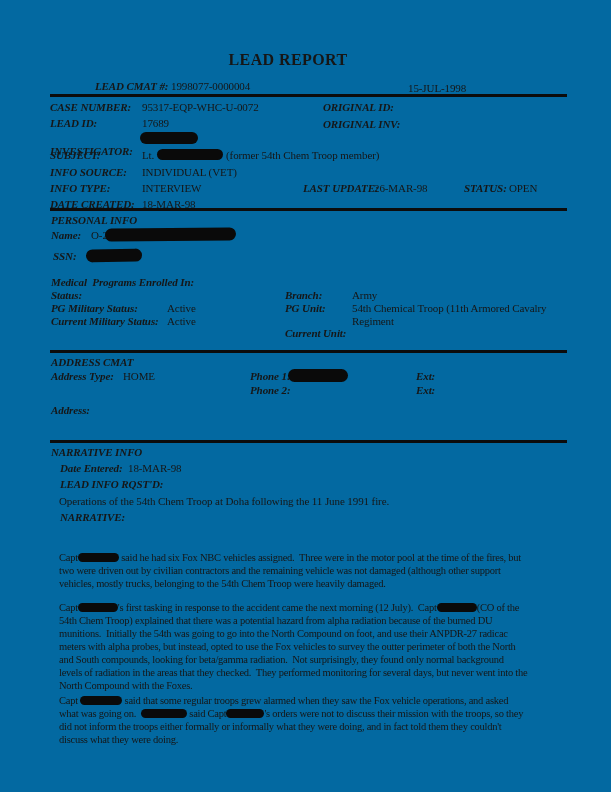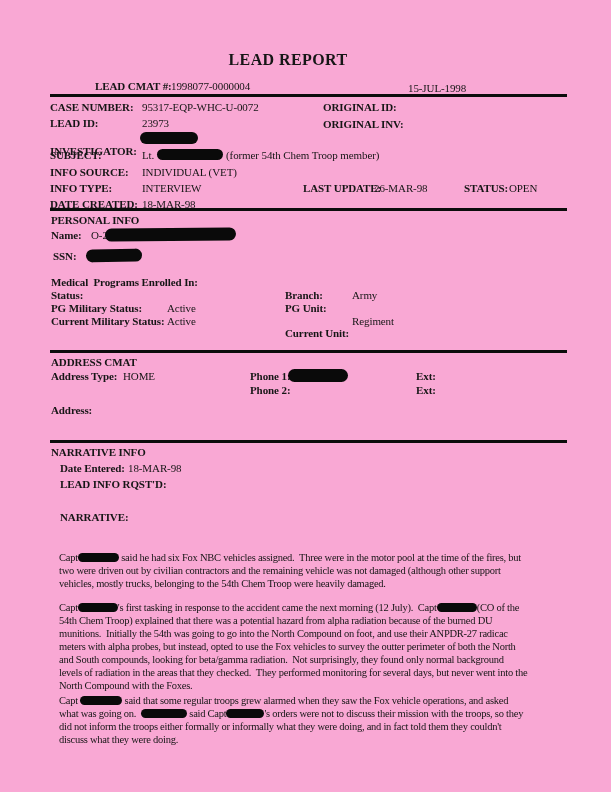--- a/index.html
+++ b/index.html
@@ -1,21 +1,21 @@
 <!DOCTYPE html>
 <html><head>
 <meta charset="utf-8">
 <style>
   html,body { margin:0; padding:0; background:#ffffff; }
   .page {
-    position:relative; width:611px; height:792px; background:#f9a8d4;
+    position:relative; width:611px; height:792px; background:#0369a1;
     font-family:"Liberation Serif", serif; color:#161616; overflow:hidden;
   }
   .at { position:absolute; white-space:pre; font-size:11px; line-height:12px; letter-spacing:-0.1px; }
-  .b  { font-weight:bold; }
+  .b  { font-weight:bold;font-style:italic; }
   .title {
     position:absolute; top:51px; left:0; width:576px; text-align:center;
     font-size:16px; font-weight:bold; letter-spacing:0.4px;
   }
   .hr { position:absolute; left:50px; width:517px; height:3px; background:#0c0c0c; }
   .redact { position:absolute; background:#0a0a0a; border-radius:5px; }
   .para {
     position:absolute; left:59px; width:470px;
     font-size:10.5px; line-height:13px; letter-spacing:-0.25px; white-space:pre-wrap;
   }
@@ -34,21 +34,21 @@
   <span class="at" style="left:171px;top:80px">1998077-0000004</span>
   <span class="at" style="left:408px;top:82px">15-JUL-1998</span>
 
   <div class="hr" style="top:94px"></div>
 
   <span class="at b" style="left:50px;top:101px">CASE NUMBER:</span>
   <span class="at" style="left:142px;top:101px">95317-EQP-WHC-U-0072</span>
   <span class="at b" style="left:323px;top:101px">ORIGINAL ID:</span>
 
   <span class="at b" style="left:50px;top:117px">LEAD ID:</span>
-  <span class="at" style="left:142px;top:117px">23973</span>
+  <span class="at" style="left:142px;top:117px">17689</span>
   <span class="at b" style="left:323px;top:118px">ORIGINAL INV:</span>
 
   <span class="at b" style="left:50px;top:145px">INVESTIGATOR:</span>
   <span class="redact" style="left:140px;top:132px;width:58px;height:12px;border-radius:6px"></span>
 
   <span class="at b" style="left:50px;top:149px">SUBJECT:</span>
   <span class="at" style="left:142px;top:149px">Lt.</span>
   <span class="redact" style="left:157px;top:149px;width:66px;height:11px;border-radius:6px"></span>
   <span class="at" style="left:226px;top:149px">(former 54th Chem Troop member)</span>
 
@@ -78,20 +78,21 @@
 
   <span class="at b" style="left:51px;top:276px">Medical  Programs Enrolled In:</span>
 
   <span class="at b" style="left:51px;top:289px">Status:</span>
   <span class="at b" style="left:285px;top:289px">Branch:</span>
   <span class="at" style="left:352px;top:289px">Army</span>
 
   <span class="at b" style="left:51px;top:302px">PG Military Status:</span>
   <span class="at" style="left:167px;top:302px">Active</span>
   <span class="at b" style="left:285px;top:302px">PG Unit:</span>
+  <span class="at" style="left:352px;top:302px">54th Chemical Troop (11th Armored Cavalry</span>
 
   <span class="at b" style="left:51px;top:315px">Current Military Status:</span>
   <span class="at" style="left:167px;top:315px">Active</span>
   <span class="at" style="left:352px;top:315px">Regiment</span>
 
   <span class="at b" style="left:285px;top:327px">Current Unit:</span>
 
   <div class="hr" style="top:350px"></div>
 
   <span class="at b" style="left:51px;top:356px">ADDRESS CMAT</span>
@@ -109,20 +110,21 @@
 
   <div class="hr" style="top:440px"></div>
 
   <span class="at b" style="left:51px;top:446px">NARRATIVE INFO</span>
 
   <span class="at b" style="left:60px;top:462px">Date Entered:</span>
   <span class="at" style="left:128px;top:462px">18-MAR-98</span>
 
   <span class="at b" style="left:60px;top:478px">LEAD INFO RQST'D:</span>
 
+  <span class="at" style="left:59px;top:495px">Operations of the 54th Chem Troop at Doha following the 11 June 1991 fire.</span>
 
   <span class="at b" style="left:60px;top:511px">NARRATIVE:</span>
 
   <div class="para" style="top:551px">Capt<span class="redact-inline" style="width: 41px;"></span> said he had six Fox NBC vehicles assigned.  Three were in the motor pool at the time of the fires, but two were driven out by civilian contractors and the remaining vehicle was not damaged (although other support vehicles, mostly trucks, belonging to the 54th Chem Troop were heavily damaged.</div>
   <div class="para" style="top:601px">Capt<span class="redact-inline" style="width: 40px;"></span>'s first tasking in response to the accident came the next morning (12 July).  Capt<span class="redact-inline" style="width: 40px;"></span>(CO of the 54th Chem Troop) explained that there was a potential hazard from alpha radiation because of the burned DU munitions.  Initially the 54th was going to go into the North Compound on foot, and use their ANPDR-27 radicac meters with alpha probes, but instead, opted to use the Fox vehicles to survey the outter perimeter of both the North and South compounds, looking for beta/gamma radiation.  Not surprisingly, they found only normal background levels of radiation in the areas that they checked.  They performed monitoring for several days, but never went into the North Compound with the Foxes.</div>
   <div class="para" style="top:694px">Capt <span class="redact-inline" style="width: 42px;"></span> said that some regular troops grew alarmed when they saw the Fox vehicle operations, and asked what was going on.  <span class="redact-inline" style="width: 46px;"></span> said Capt<span class="redact-inline" style="width: 38px;"></span>'s orders were not to discuss their mission with the troops, so they did not inform the troops either formally or informally what they were doing, and in fact told them they couldn't discuss what they were doing.</div>
 
 </div>
 
 </body></html>

